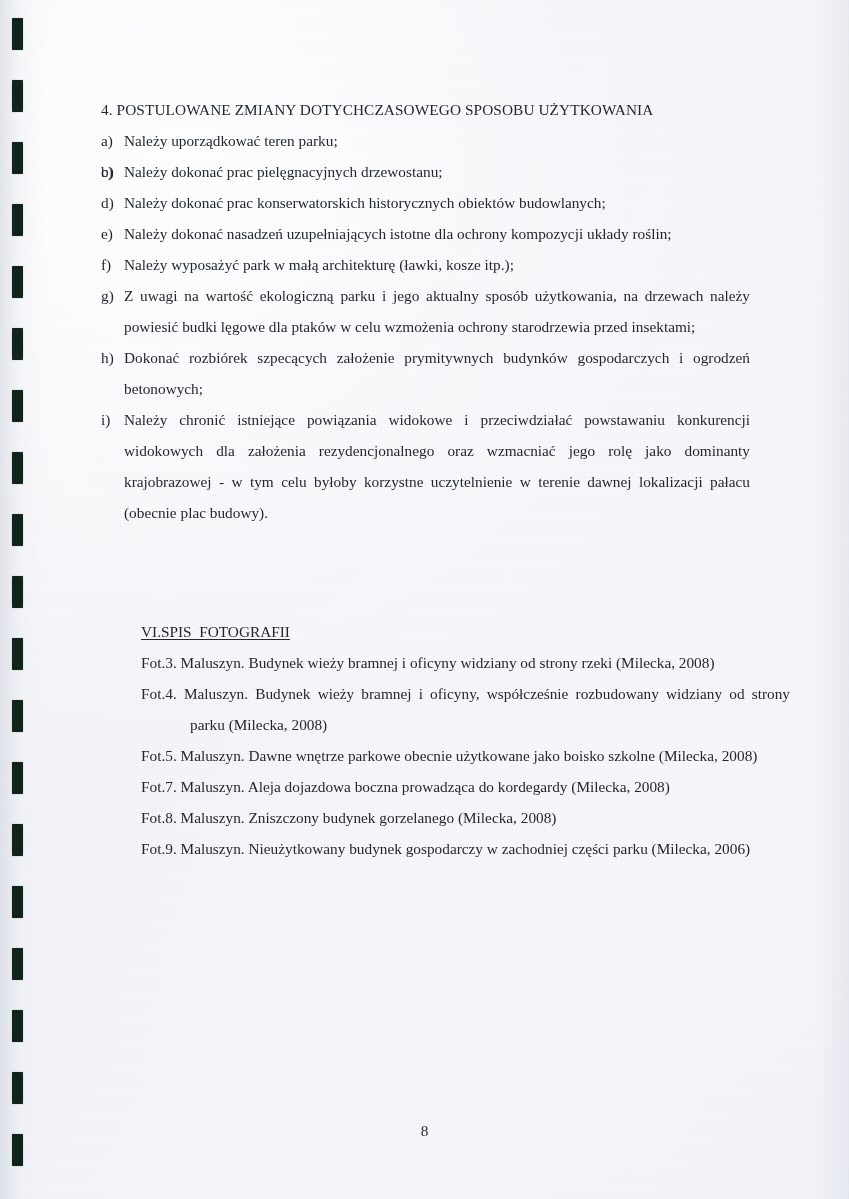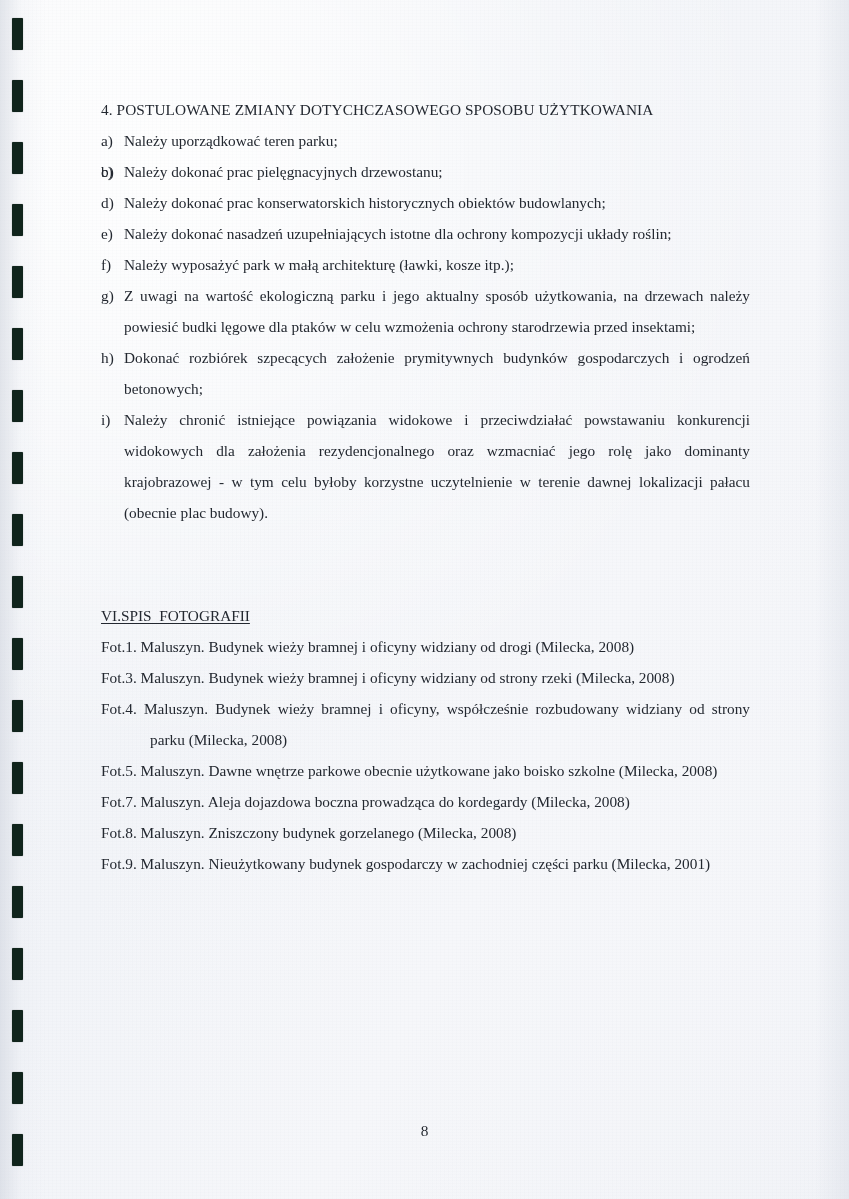--- a/index.html
+++ b/index.html
@@ -85,21 +85,21 @@
     color: #232830;
     padding-left: 48px;
   }
 
   .section {
     position: absolute;
     left: 101px;
     width: 649px;
   }
   #section-postulates { top: 94px; }
-  #section-photos     { top: 600px; }
+  #section-photos     { top: 616px; margin-left: 40px; }
 
   .section-title {
     font-size: 15.3px;
     line-height: 31px;
     letter-spacing: 0.1px;
     white-space: nowrap;
   }
 
   .heading-underlined {
     font-size: 15.3px;
@@ -205,25 +205,24 @@
           <li class="lettered-item"><span class="marker">h)</span><span>Dokonać rozbiórek szpecących założenie prymitywnych budynków gospodarczych i ogrodzeń betonowych;</span></li>
           <li class="lettered-item"><span class="marker">i)</span><span>Należy chronić istniejące powiązania widokowe i przeciwdziałać powstawaniu konkurencji widokowych dla założenia rezydencjonalnego oraz wzmacniać jego rolę jako dominanty krajobrazowej - w tym celu byłoby korzystne uczytelnienie w terenie dawnej lokalizacji pałacu (obecnie plac budowy).</span></li>
         </ul>
     </div>
 
     <div class="section" id="section-photos">
       <div>
         <span class="heading-underlined">VI.SPIS  FOTOGRAFII</span>
       </div>
       <ul class="photo-list" id="photos-list">
-          <li class="photo-item single-line">Fot.1. Maluszyn. Budynek wieży bramnej i oficyny widziany od drogi (Milecka, 2008)</li>
           <li class="photo-item single-line">Fot.3. Maluszyn. Budynek wieży bramnej i oficyny widziany od strony rzeki (Milecka, 2008)</li>
           <li class="photo-item">Fot.4. Maluszyn. Budynek wieży bramnej i oficyny, współcześnie rozbudowany widziany od strony parku (Milecka, 2008)</li>
           <li class="photo-item single-line">Fot.5. Maluszyn. Dawne wnętrze parkowe obecnie użytkowane jako boisko szkolne (Milecka, 2008)</li>
           <li class="photo-item single-line">Fot.7. Maluszyn. Aleja dojazdowa boczna prowadząca do kordegardy (Milecka, 2008)</li>
           <li class="photo-item single-line">Fot.8. Maluszyn. Zniszczony budynek gorzelanego (Milecka, 2008)</li>
-          <li class="photo-item single-line">Fot.9. Maluszyn. Nieużytkowany budynek gospodarczy w zachodniej części parku (Milecka, 2001)</li>
+          <li class="photo-item single-line">Fot.9. Maluszyn. Nieużytkowany budynek gospodarczy w zachodniej części parku (Milecka, 2006)</li>
         </ul>
     </div>
 
     <div class="page-number">8</div>
   </div>
 </div>
 
 </body></html>

